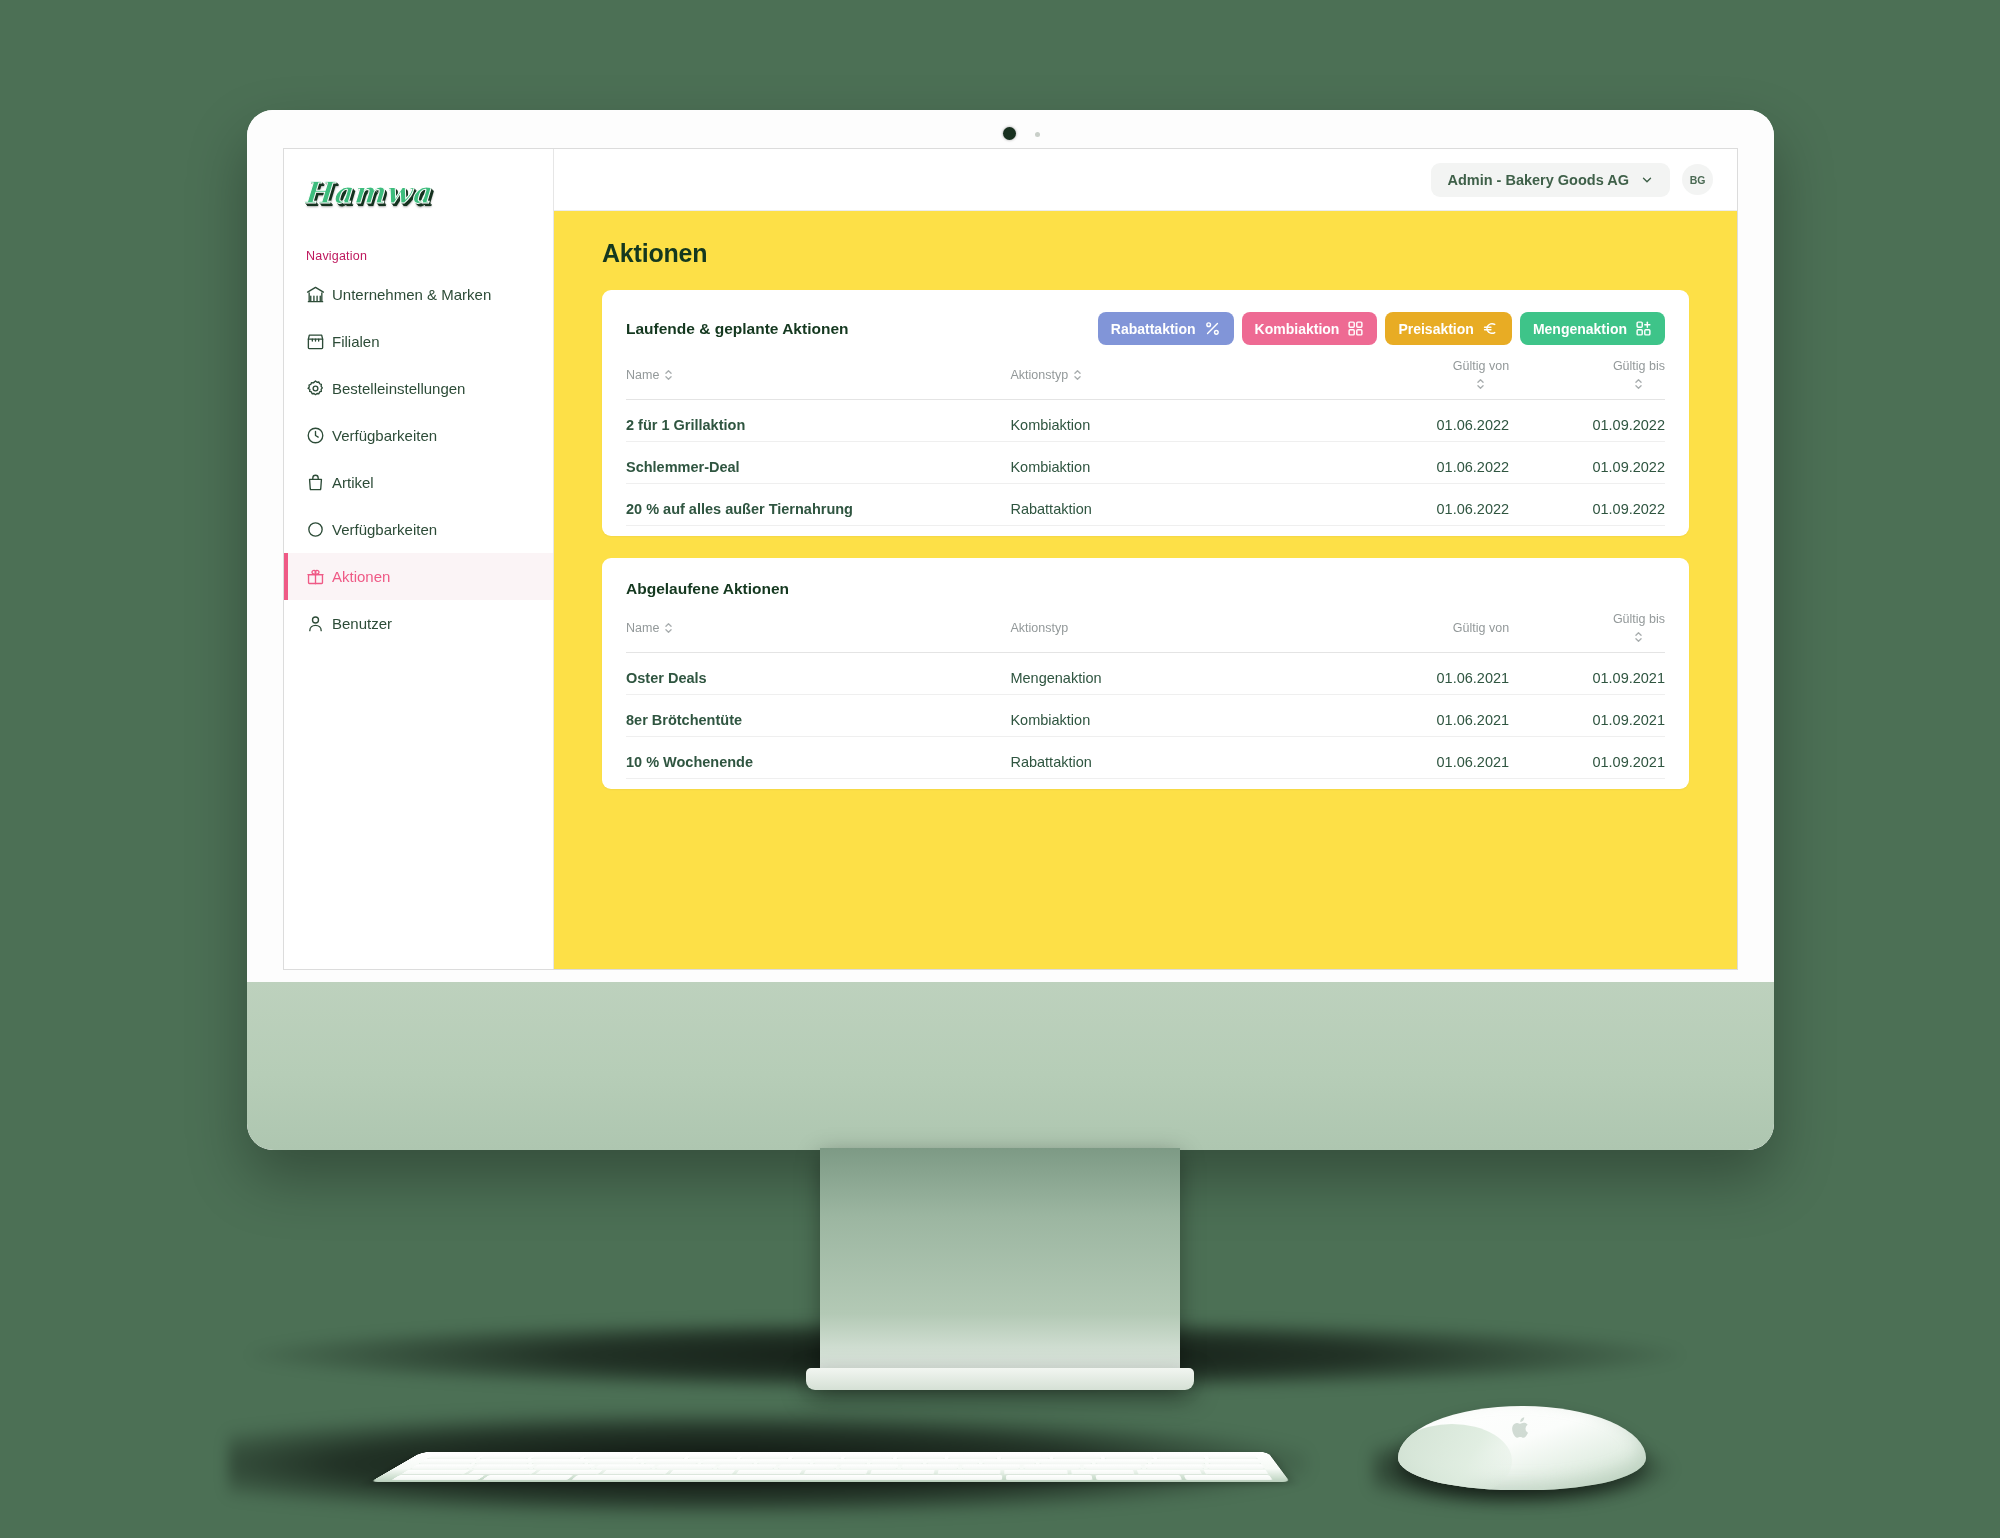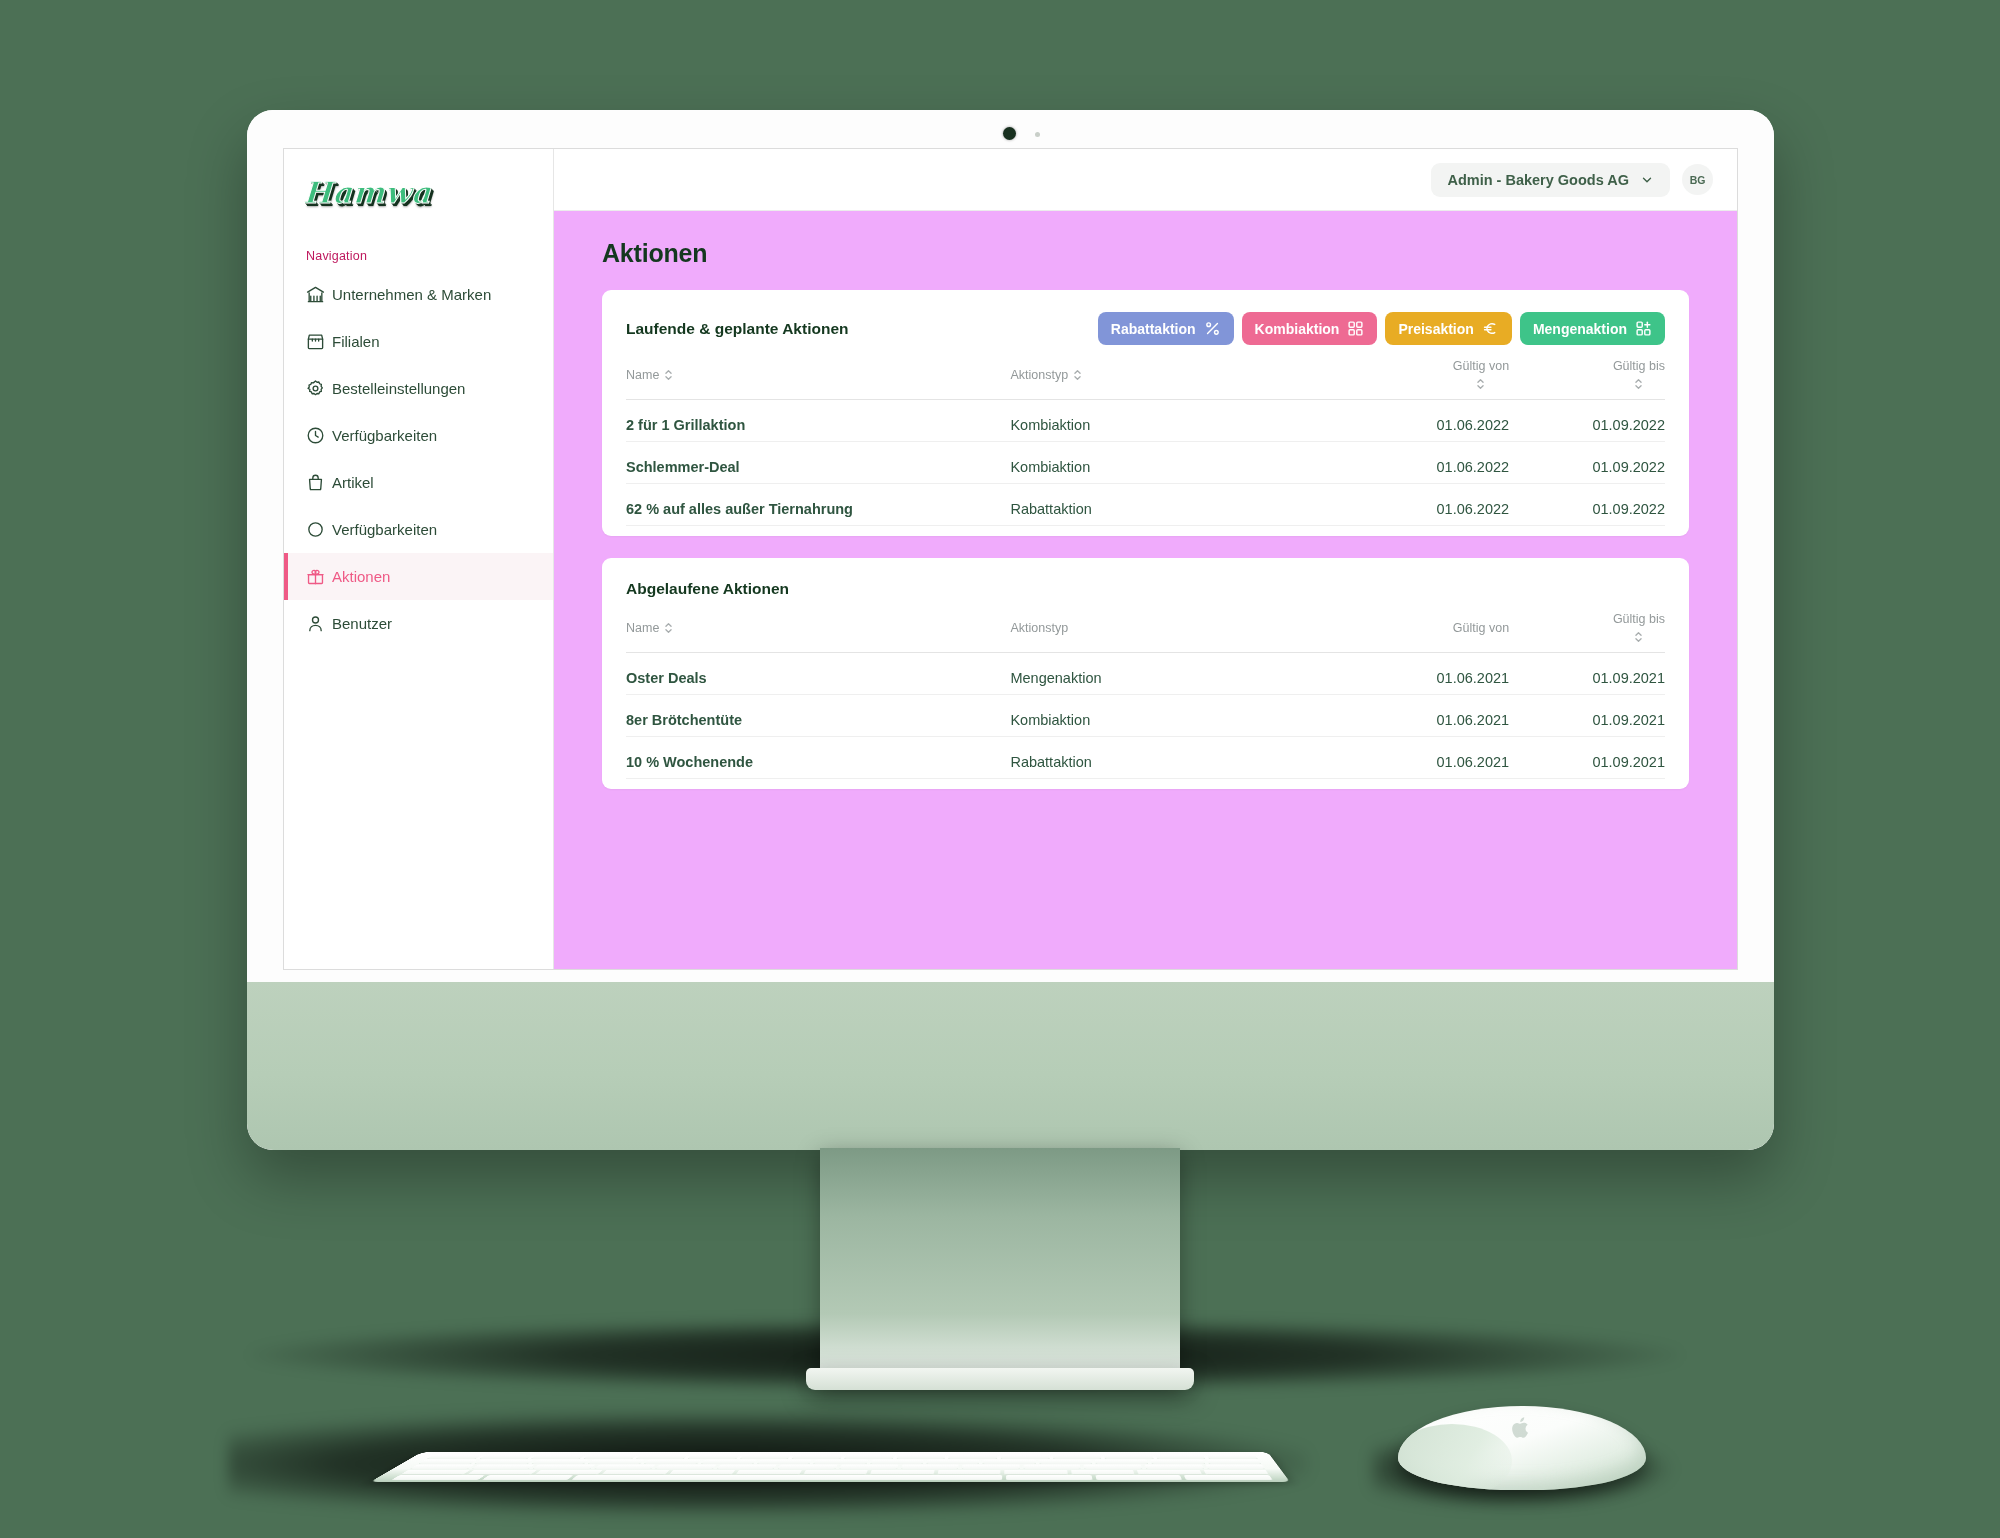--- a/index.html
+++ b/index.html
@@ -254,21 +254,21 @@
   }
   .nav-item.active {
     background: #fbf4f6;
     border-left: 4px solid #ef5a86;
     color: #ef5a86;
   }
 
   
   #main {
     flex: 1;
-    background: #f0abfc;
+    background: #fde047;
     height: 100%;
     overflow: hidden;
   }
 
   #topbar {
     height: 62px;
     background: #ffffff;
     border-bottom: 1px solid #ececec;
     display: flex;
     align-items: center;
@@ -560,21 +560,21 @@
                     <td class="num">01.06.2022</td>
                     <td class="num">01.09.2022</td>
                   </tr>
                   <tr>
                     <td class="name">Schlemmer-Deal</td>
                     <td>Kombiaktion</td>
                     <td class="num">01.06.2022</td>
                     <td class="num">01.09.2022</td>
                   </tr>
                   <tr>
-                    <td class="name">62 % auf alles außer Tiernahrung</td>
+                    <td class="name">20 % auf alles außer Tiernahrung</td>
                     <td>Rabattaktion</td>
                     <td class="num">01.06.2022</td>
                     <td class="num">01.09.2022</td>
                   </tr>
                 </tbody>
               </table>
             </div>
             <div class="card">
               <div class="card-head">
                 <span class="card-title">Abgelaufene Aktionen</span>

